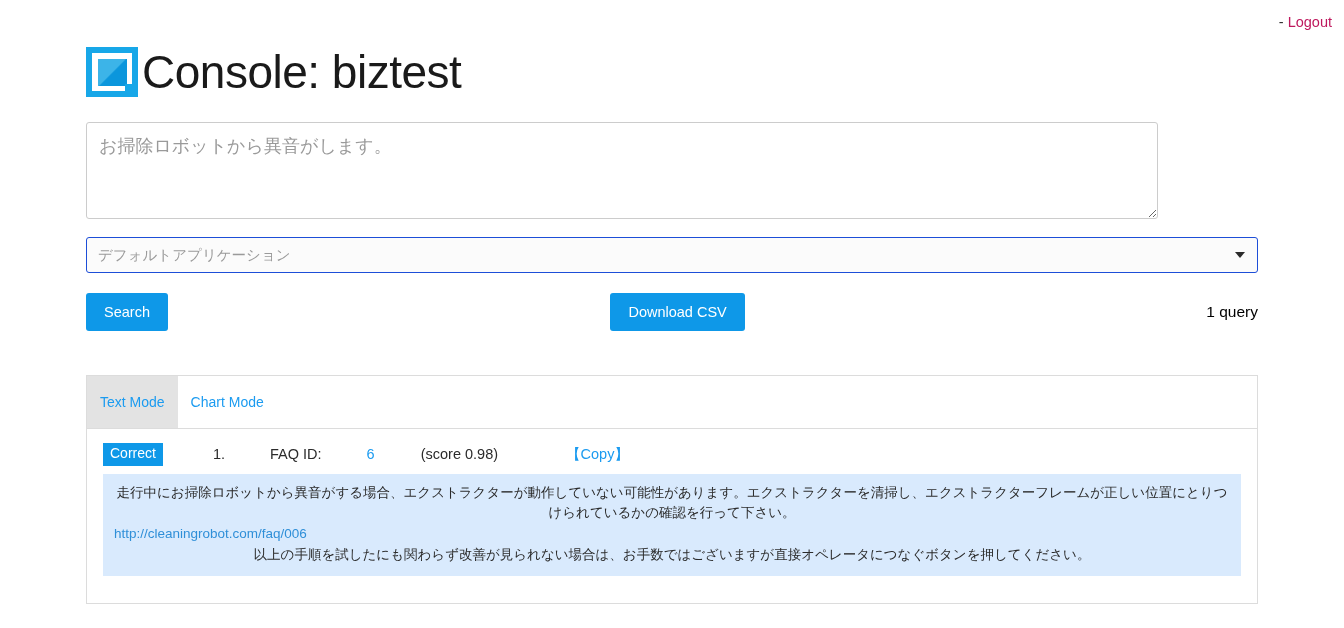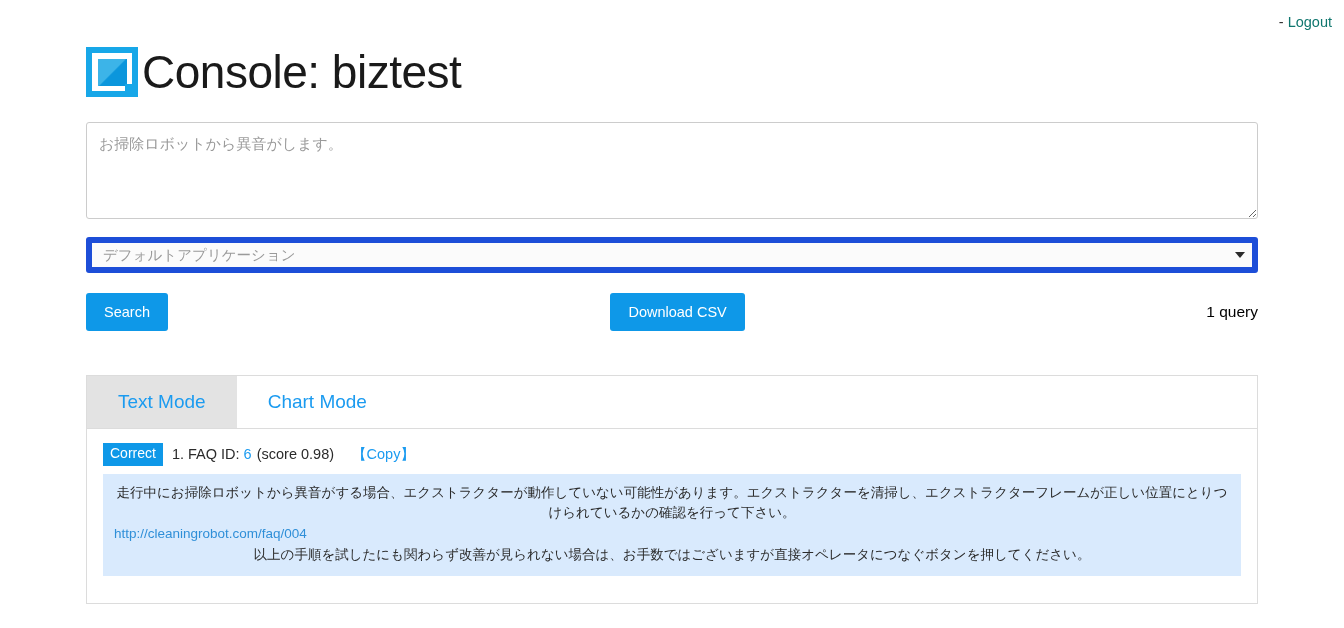--- a/index.html
+++ b/index.html
@@ -33,21 +33,21 @@
     align-items: center;
     justify-content: flex-end;
     padding-right: 12px;
     font-size: 14.5px;
   }
   .topbar .sep {
     color: #333333;
     margin-right: 4px;
   }
   .topbar a {
-    color: #0f766e;
+    color: #be185d;
     text-decoration: none;
   }
 
   
   .container {
     position: absolute;
     left: 86px;
     top: 0;
     width: 1172px;
   }
@@ -94,49 +94,49 @@
     font-size: 46px;
     font-weight: 400;
     color: #1a1a1a;
     line-height: 1;
     letter-spacing: -0.5px;
     white-space: nowrap;
   }
 
   
   .query-area {
-    width: 1172px;
+    width: 1072px;
     height: 97px;
     margin-top: 19px;
     border: 1px solid #cccccc;
     border-radius: 3px;
     background: #ffffff;
     padding: 10px 12px;
-    font-size: 15px;
+    font-size: 18px;
     font-family: "Liberation Sans", "DejaVu Sans", sans-serif;
     color: #9a9a9a;
     resize: vertical;
     outline: none;
     display: block;
     line-height: 1.5;
   }
   .query-area::placeholder { color: #9a9a9a; }
 
   
   .select-wrap {
     position: relative;
     width: 1172px;
     height: 36px;
     margin-top: 14px;
   }
   .select-wrap.second { margin-top: 13px; }
   .fake-select {
     width: 100%;
     height: 36px;
-    border: 6px solid #1d4ed8;
+    border: 1px solid #1d4ed8;
     border-radius: 3px;
     background: #fbfbfb;
     color: #9a9a9a;
     font-size: 14.5px;
     font-family: "Liberation Sans", "DejaVu Sans", sans-serif;
     padding: 0 30px 0 11px;
     display: flex;
     align-items: center;
     cursor: pointer;
     user-select: none;
@@ -189,22 +189,22 @@
     display: flex;
     align-items: stretch;
     height: 53px;
     border: 1px solid #dcdcdc;
     border-bottom: none;
     background: #ffffff;
   }
   .tab {
     display: flex;
     align-items: center;
-    padding: 0 31px;
-    font-size: 19px;
+    padding: 0 13px;
+    font-size: 14px;
     color: #1b9bf0;
     cursor: pointer;
     background: #ffffff;
     user-select: none;
   }
   .tab.active {
     background: #e3e3e3;
     color: #1b9bf0;
   }
 
@@ -217,39 +217,40 @@
   }
 
   
   .result-head {
     display: flex;
     align-items: center;
     font-size: 14.5px;
     color: #2b2b2b;
     margin-bottom: 8px;
     white-space: nowrap;
+    gap: 41px;
   }
   .badge {
     background: #0e98e8;
     color: #ffffff;
     font-size: 14px;
     padding: 2px 7px 3px 7px;
     margin-right: 9px;
     line-height: 1.25;
   }
   .rank { margin-right: 4px; }
   .faq-label { margin-right: 4px; }
   .faq-id {
     color: #1b9bf0;
     margin-right: 5px;
   }
   .score { color: #2b2b2b; }
   .copy-link {
     color: #1b9bf0;
-    margin-left: 18px;
+    margin-left: 27px;
     text-decoration: none;
     cursor: pointer;
   }
 
   .answer-box {
     background: #d9eafd;
     padding: 9px 11px 10px 11px;
     font-size: 13.5px;
     line-height: 1.55;
     color: #2b2b2b;
@@ -310,21 +311,21 @@
           <span class="badge">Correct</span>
           <span class="rank">1.</span>
           <span class="faq-label">FAQ ID:</span>
           <span class="faq-id">6</span>
           <span class="score">(score 0.98)</span>
           <a class="copy-link" href="#">【Copy】</a>
         </div>
 
         <div class="answer-box">
           <p>走行中にお掃除ロボットから異音がする場合、エクストラクターが動作していない可能性があります。エクストラクターを清掃し、エクストラクターフレームが正しい位置にとりつけられているかの確認を行って下さい。</p>
-          <a class="ans-link" href="#">http://cleaningrobot.com/faq/004</a>
+          <a class="ans-link" href="#">http://cleaningrobot.com/faq/006</a>
           <p>以上の手順を試したにも関わらず改善が見られない場合は、お手数ではございますが直接オペレータにつなぐボタンを押してください。</p>
         </div>
 
       </div>
     </div>
 
   </div>
 </div>
 
 </body></html>

